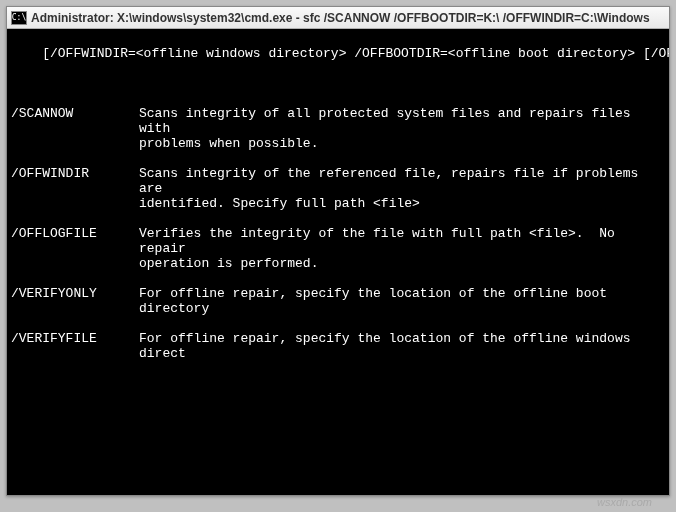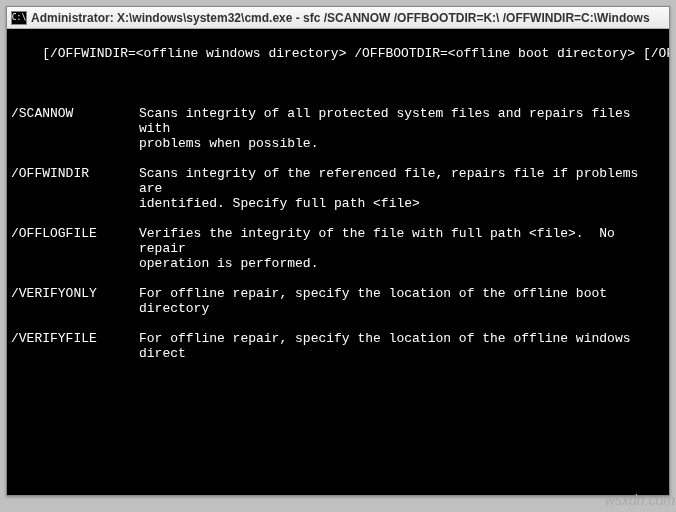--- a/index.html
+++ b/index.html
@@ -78,23 +78,23 @@
       flex-shrink: 0;
       white-space: pre;
     }
     .option-desc {
       white-space: pre-wrap;
       word-break: break-word;
     }
     .watermark {
       position: absolute;
       bottom: 4px;
-      right: 1px;
+      right: 24px;
       font-family: Arial, sans-serif;
-      font-size: 14px;
+      font-size: 11px;
       color: #aaa;
       font-style: italic;
     }
   </style>
 </head>
 <body>
 
 <div class="window">
   <div class="titlebar">
     <div class="titlebar-icon">C:\</div>

